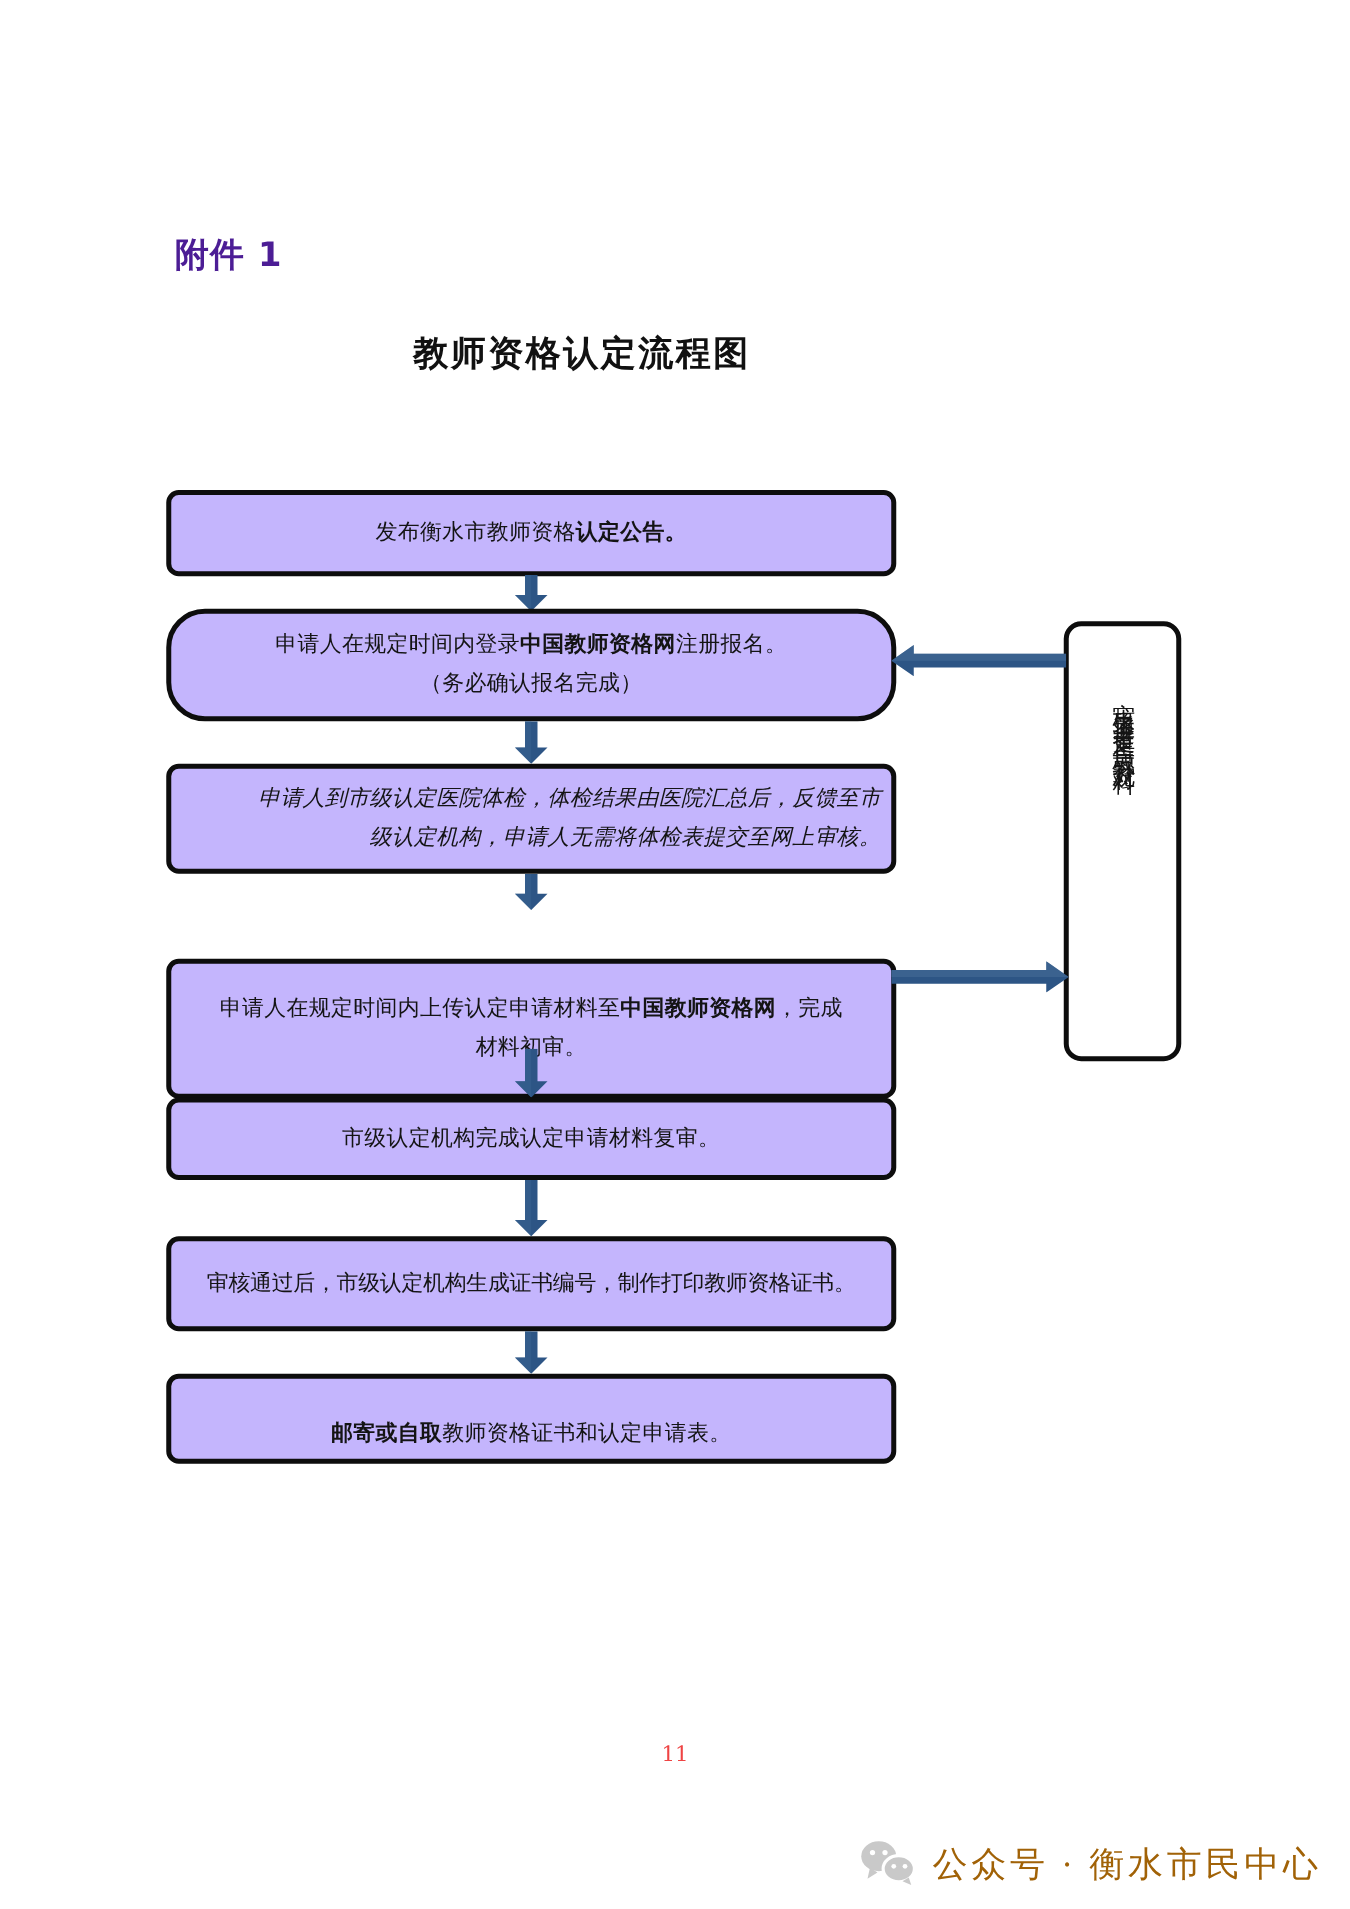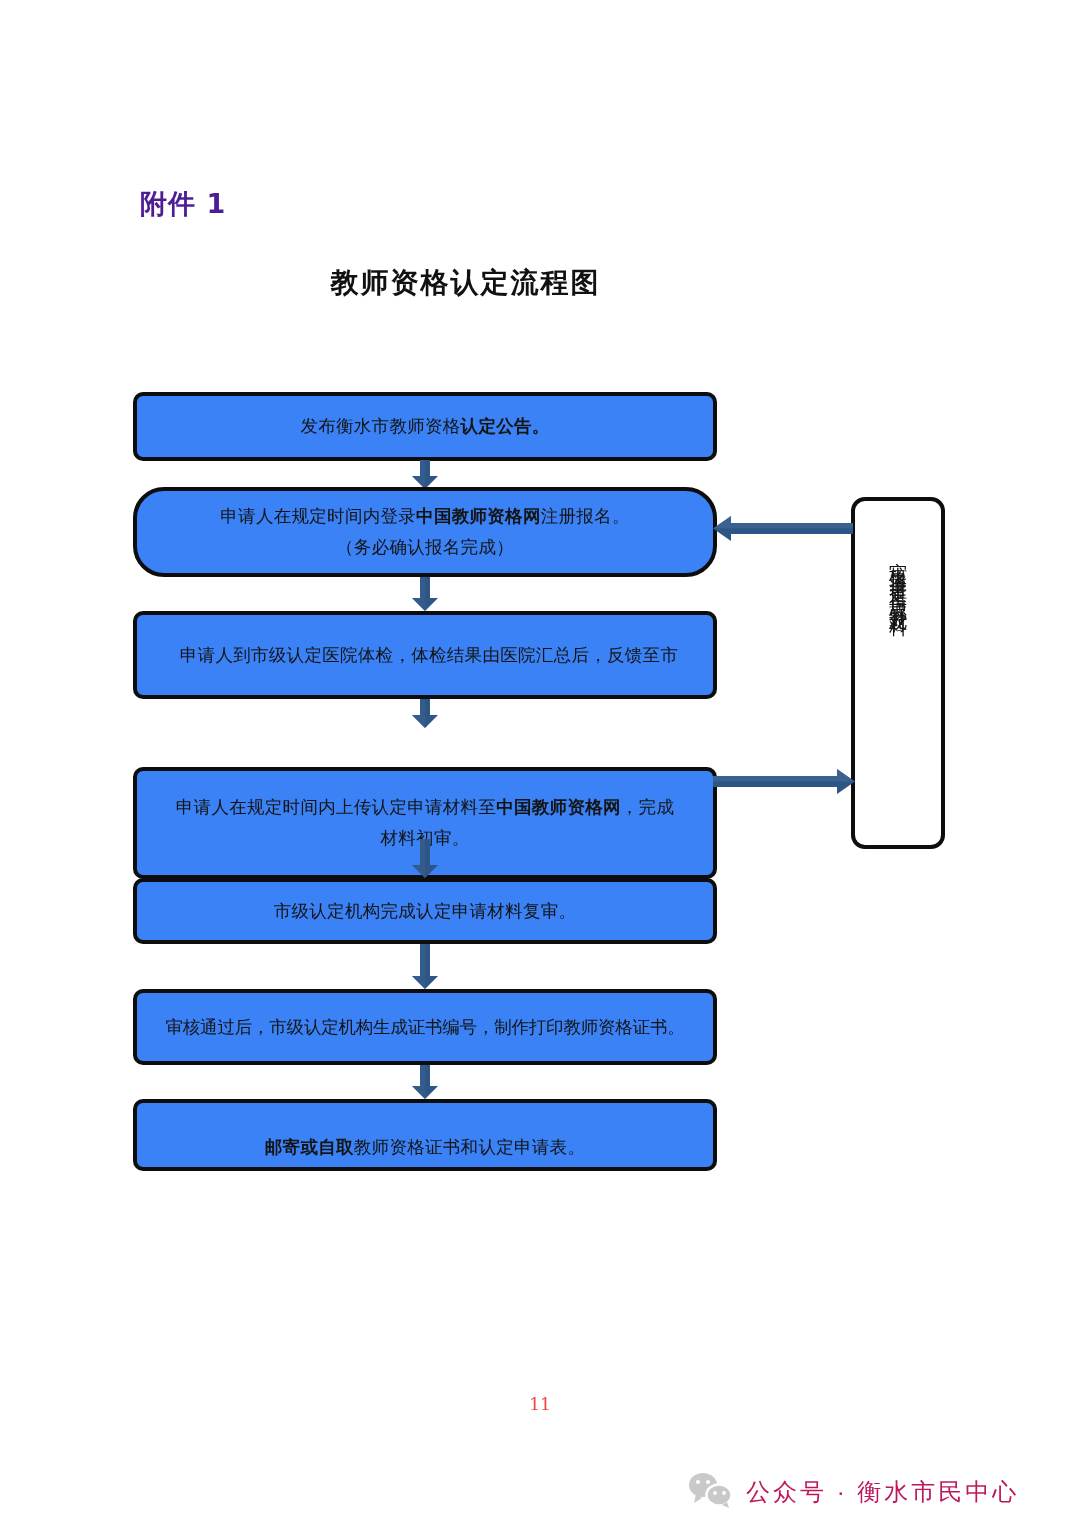--- a/index.html
+++ b/index.html
@@ -43,39 +43,39 @@
     font-family: "DejaVu Serif", "Liberation Serif", serif;
     color: #111;
   }
 
   
   .flow-box {
     position: absolute;
     box-sizing: border-box;
     border: 4px solid #0d0d0d;
     border-radius: 10px;
-    background: #3b82f6;
+    background: #c4b5fd;
     display: flex;
     align-items: center;
     justify-content: center;
     text-align: center;
     font-size: 17.5px;
     line-height: 1.75;
     letter-spacing: 0.3px;
     padding: 4px 4px;
     color: #141414;
   }
   .flow-box .txt { display: block; width: 100%; }
   .flow-box b { font-weight: 700; }
 
   #box1 { left: 133px; top: 392px;  width: 584px; height: 69px; }
   #box2 { left: 133px; top: 487px;  width: 584px; height: 90px; border-radius: 31px; }
   #box3 { left: 133px; top: 611px;  width: 584px; height: 88px;
           text-align: left; }
-  #box3 .txt { text-align: center; padding-left: 12px; padding-right: 4px; }
+  #box3 .txt { text-align: right; padding-left: 12px; padding-right: 4px; font-style: italic; }
   #box4 { left: 133px; top: 727px;  width: 584px; height: 112px; margin-top: 40px; }
   #box5 { left: 133px; top: 878px;  width: 584px; height: 66px; }
   #box6 { left: 133px; top: 989px;  width: 584px; height: 76px; }
   #box7 { left: 133px; top: 1099px; width: 584px; height: 72px; align-items: flex-end; }
 
   #box6 .txt { letter-spacing: -0.2px; }
 
   
   #box-side {
     position: absolute;
@@ -125,24 +125,24 @@
     position: absolute;
     left: 688px;
     top: 1472px;
     display: flex;
     align-items: center;
     gap: 14px;
     color: #c9c9c9;
   }
   .watermark .wm-icon { display: block; }
   .watermark .wm-text {
-    font-size: 24px;
+    font-size: 28px;
     letter-spacing: 3px;
-    font-family: Liberation Sans, sans-serif;
-    color: #be185d;
+    font-family: Liberation Serif, serif;
+    color: #a16207;
     white-space: nowrap;
   }
 </style>
 </head>
 <body>
 
 <div id="page">
 
   <div class="attachment-label">附件 1</div>
 
@@ -169,20 +169,21 @@
   <div class="arrow-down" style="left:408px; top:577px; height:34px;">
     <svg width="34" height="34" viewBox="0 0 34 34" xmlns="http://www.w3.org/2000/svg">
       <polygon points="12,0 22,0 22,21 30,21 17,34 4,21 12,21" fill="#2d5585"></polygon>
       <polygon points="12,0 17,0 17,34 4,21 12,21" fill="#39628f" opacity="0.55"></polygon>
     </svg>
   </div>
 
   <div class="flow-box" id="box3">
     <span class="txt">
       <span>申请人到市级认定医院体检，体检结果由医院汇总后，反馈至市</span><br>
+      <span>级认定机构，申请人无需将体检表提交至网上审核。</span>
     </span>
   </div>
 
   <div class="arrow-down" style="left:408px; top:699px; height:29px;">
     <svg width="34" height="29" viewBox="0 0 34 29" xmlns="http://www.w3.org/2000/svg">
       <polygon points="12,0 22,0 22,16 30,16 17,29 4,16 12,16" fill="#2d5585"></polygon>
       <polygon points="12,0 17,0 17,29 4,16 12,16" fill="#39628f" opacity="0.55"></polygon>
     </svg>
   </div>
 

